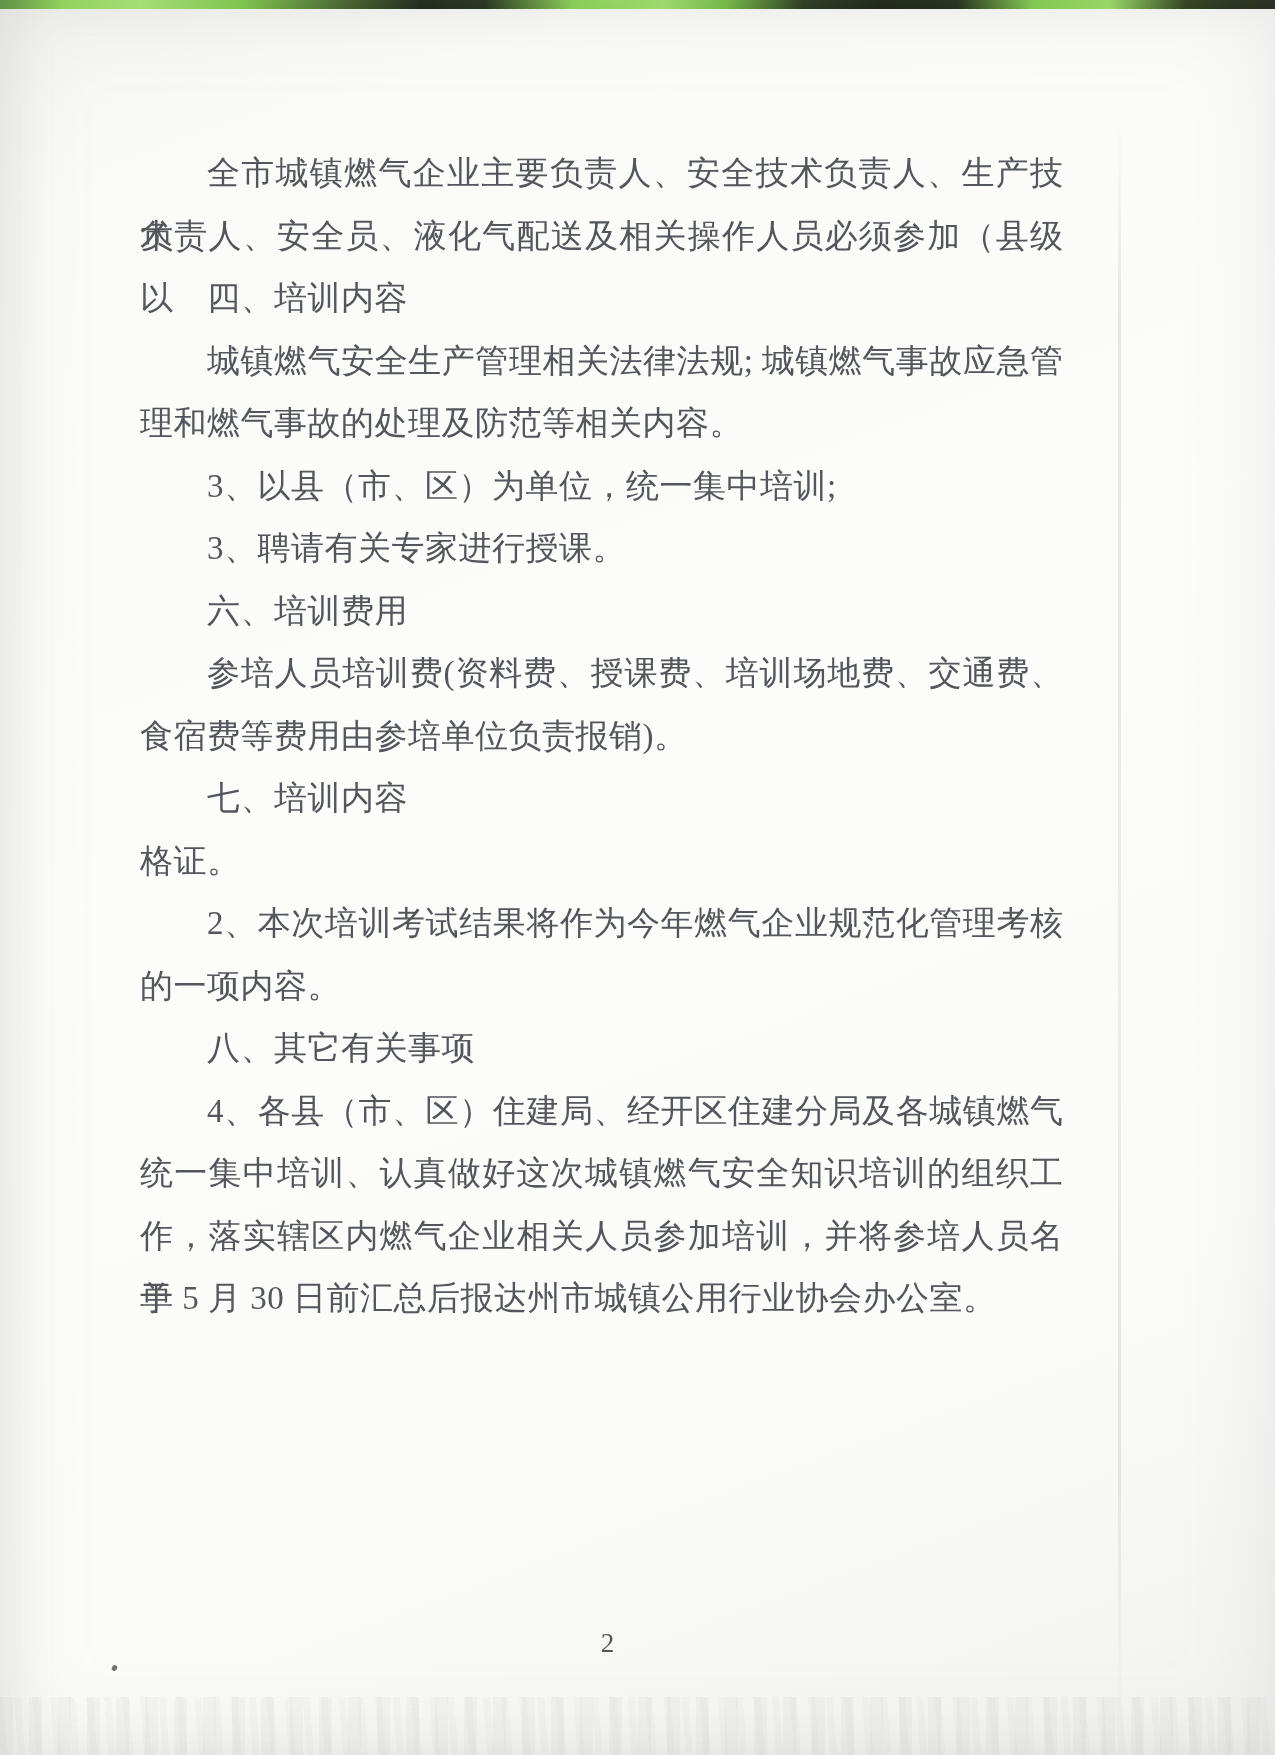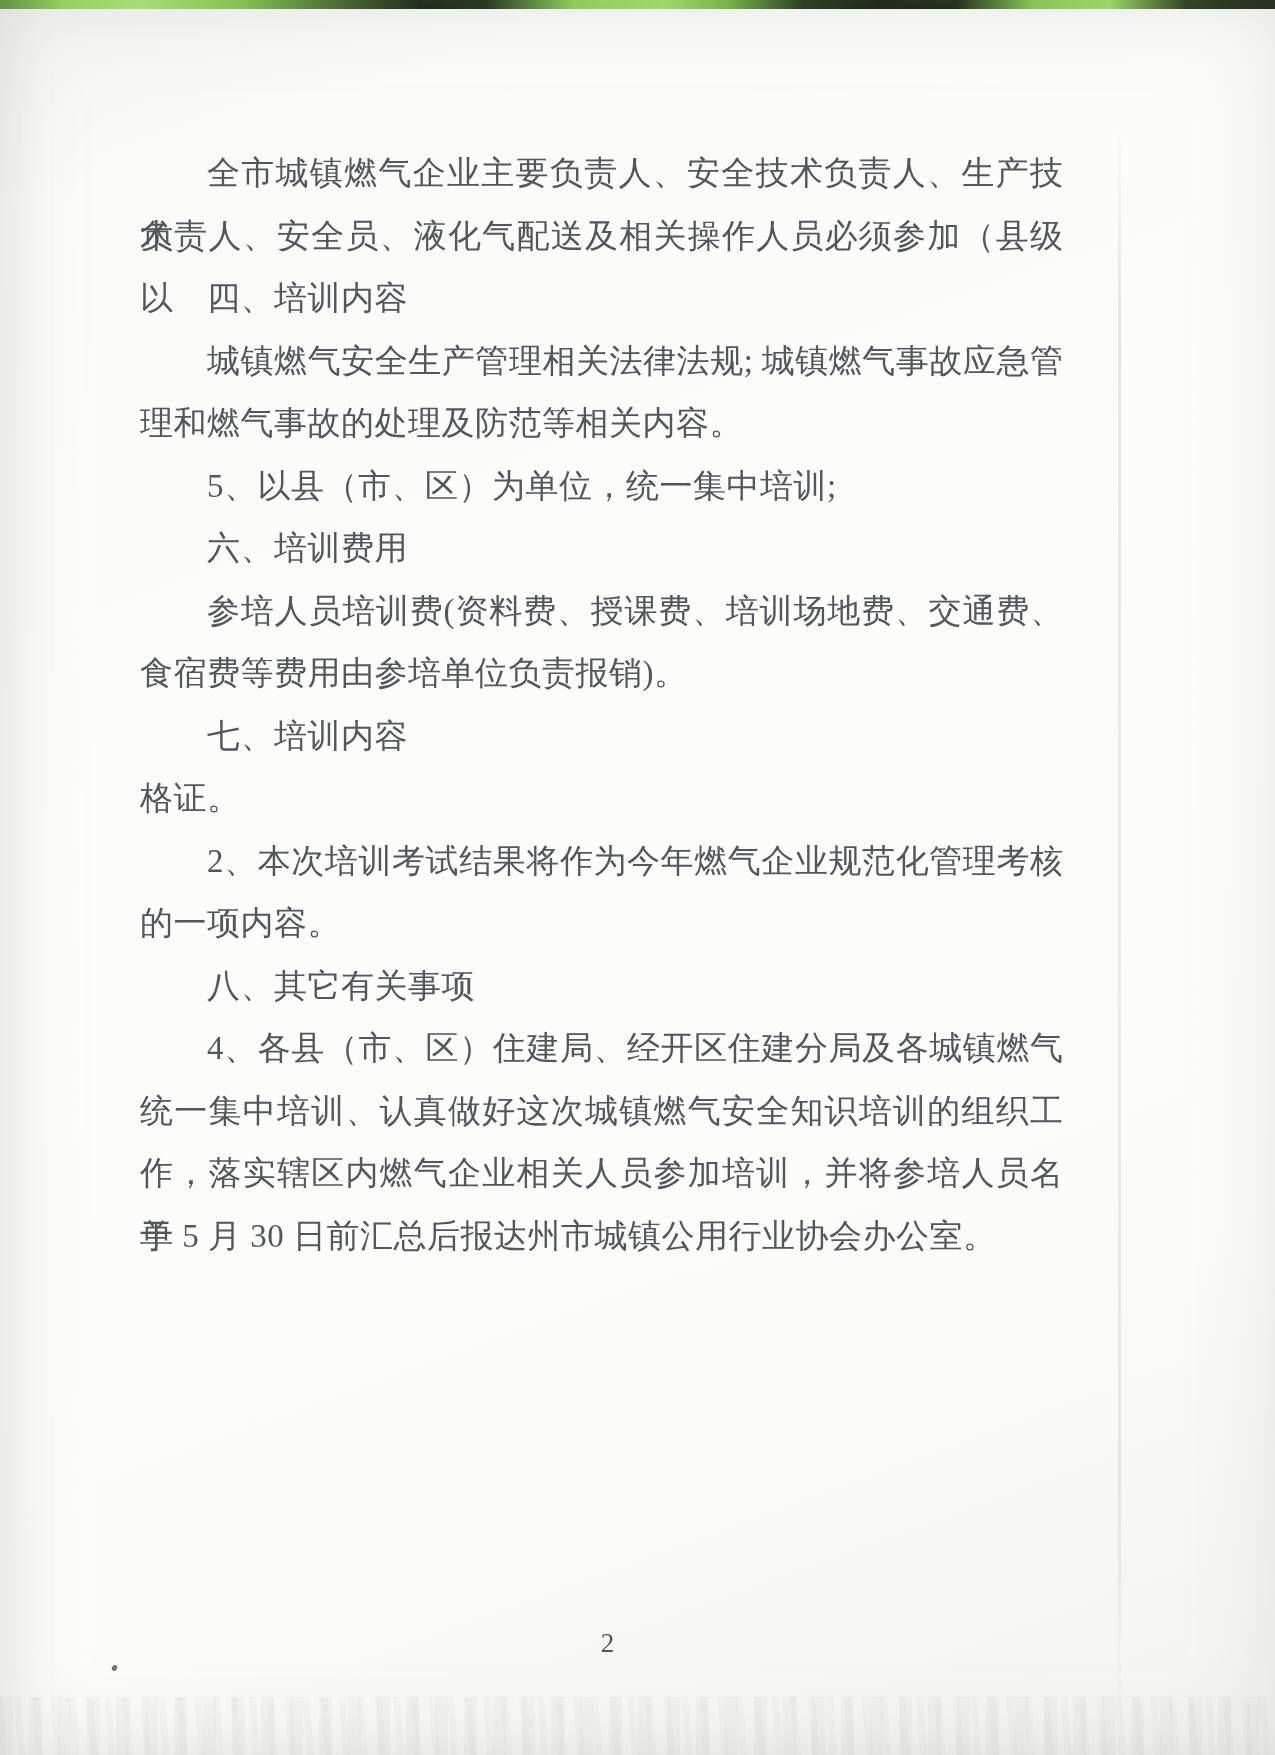--- a/index.html
+++ b/index.html
@@ -108,21 +108,22 @@
 
 <div class="fold-line"></div>
 
 <div class="content">
   <div>
       <div class="line indent just">全市城镇燃气企业主要负责人、安全技术负责人、生产技术</div>
       <div class="line just">负责人、安全员、液化气配送及相关操作人员必须参加（县级以</div>
       <div class="line indent">四、培训内容</div>
       <div class="line indent just">城镇燃气安全生产管理相关法律法规; 城镇燃气事故应急管</div>
       <div class="line">理和燃气事故的处理及防范等相关内容。</div>
-      <div class="line indent">5、以县（市、区）为单位，统一集中培训;</div>
+      <div class="line indent">3、以县（市、区）为单位，统一集中培训;</div>
+      <div class="line indent">3、聘请有关专家进行授课。</div>
       <div class="line indent">六、培训费用</div>
       <div class="line indent just">参培人员培训费(资料费、授课费、培训场地费、交通费、</div>
       <div class="line">食宿费等费用由参培单位负责报销)。</div>
       <div class="line indent">七、培训内容</div>
       <div class="line">格证。</div>
       <div class="line indent just">2、本次培训考试结果将作为今年燃气企业规范化管理考核</div>
       <div class="line">的一项内容。</div>
       <div class="line indent">八、其它有关事项</div>
       <div class="line indent just">4、各县（市、区）住建局、经开区住建分局及各城镇燃气</div>
       <div class="line just">统一集中培训、认真做好这次城镇燃气安全知识培训的组织工</div>

